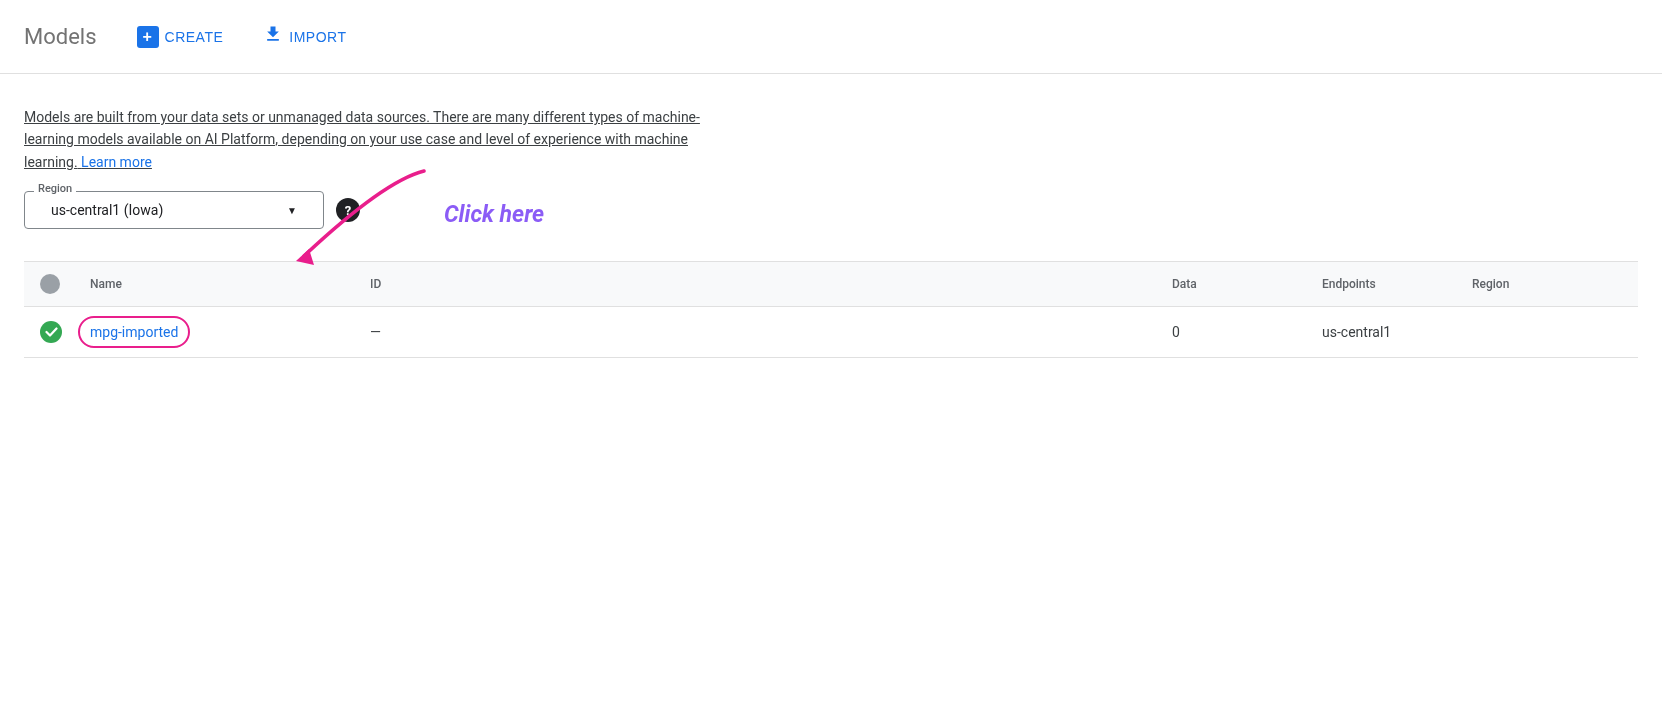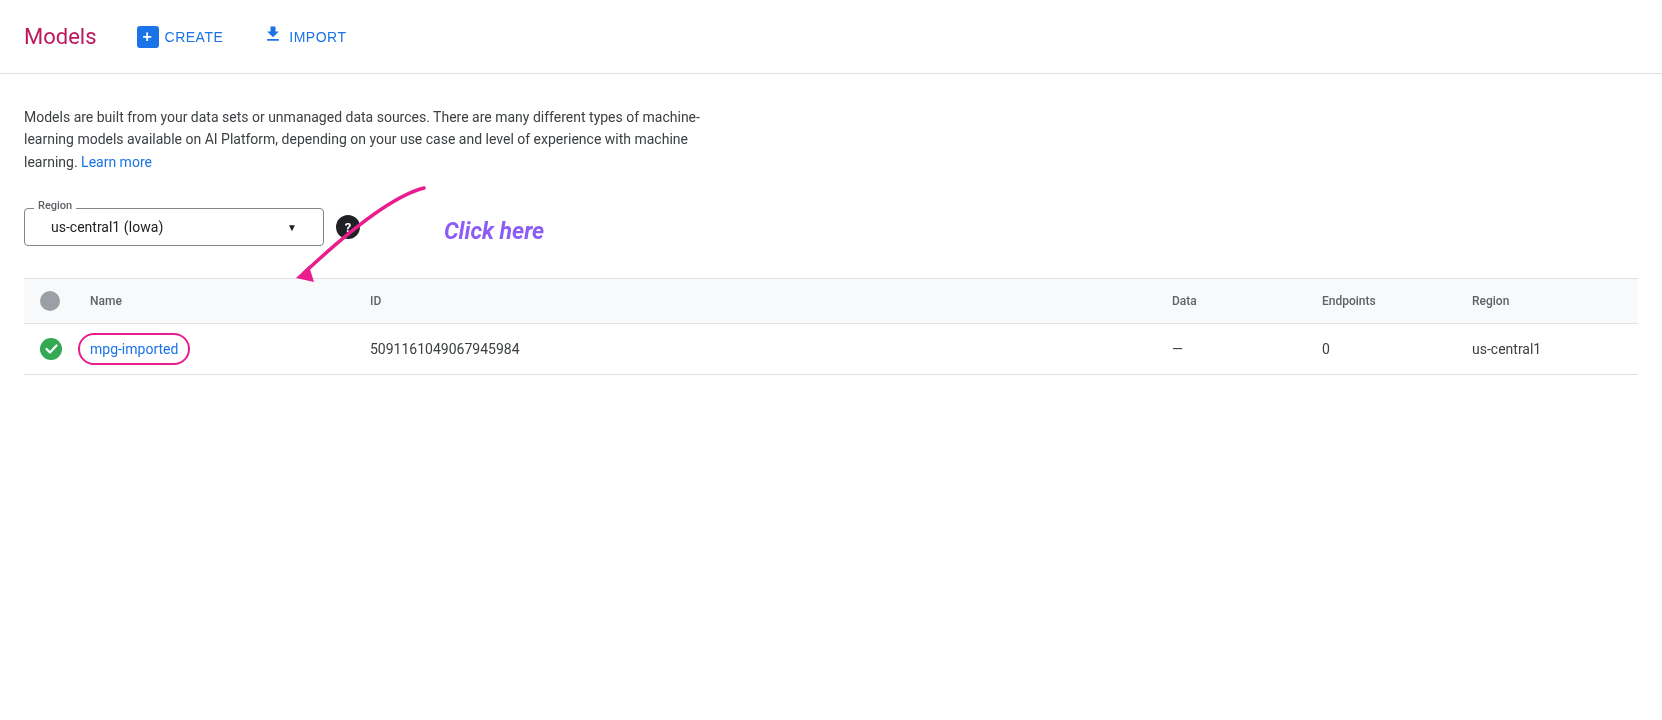--- a/index.html
+++ b/index.html
@@ -22,21 +22,21 @@
       display: flex;
       align-items: center;
       padding: 16px 24px;
       border-bottom: 1px solid #e0e0e0;
       gap: 24px;
     }
 
     .page-title {
       font-size: 22px;
       font-weight: 400;
-      color: #be185d;
+      color: #737373;
     }
 
     .header-actions {
       display: flex;
       align-items: center;
       gap: 8px;
     }
 
     .btn-action {
       display: flex;
@@ -75,21 +75,22 @@
 
     .main-content {
       padding: 32px 24px 0 24px;
     }
 
     .description {
       max-width: 680px;
       color: #3c4043;
       font-size: 14px;
       line-height: 1.6;
-      margin-bottom: 35px;
+      margin-bottom: 18px;
+      text-decoration: underline;
     }
 
     .description a {
       color: #1a73e8;
       text-decoration: none;
     }
 
     .region-section {
       margin-bottom: 32px;
     }
@@ -371,21 +372,20 @@
             <svg width="13" height="10" viewBox="0 0 13 10" fill="none">
               <path d="M1.5 5L5 8.5L11.5 1.5" stroke="white" stroke-width="2.2" stroke-linecap="round" stroke-linejoin="round"></path>
             </svg>
           </div>
         </div>
         <div class="td model-name-cell">
           <a href="#" class="model-name-link">
             <span class="model-name-highlight">mpg-imported</span>
           </a>
         </div>
-        <div class="td">5091161049067945984</div>
         <div class="td">—</div>
         <div class="td">0</div>
         <div class="td">us-central1</div>
       </div>
     </div>
   </div>
 
 </div>
 
 </body></html>

